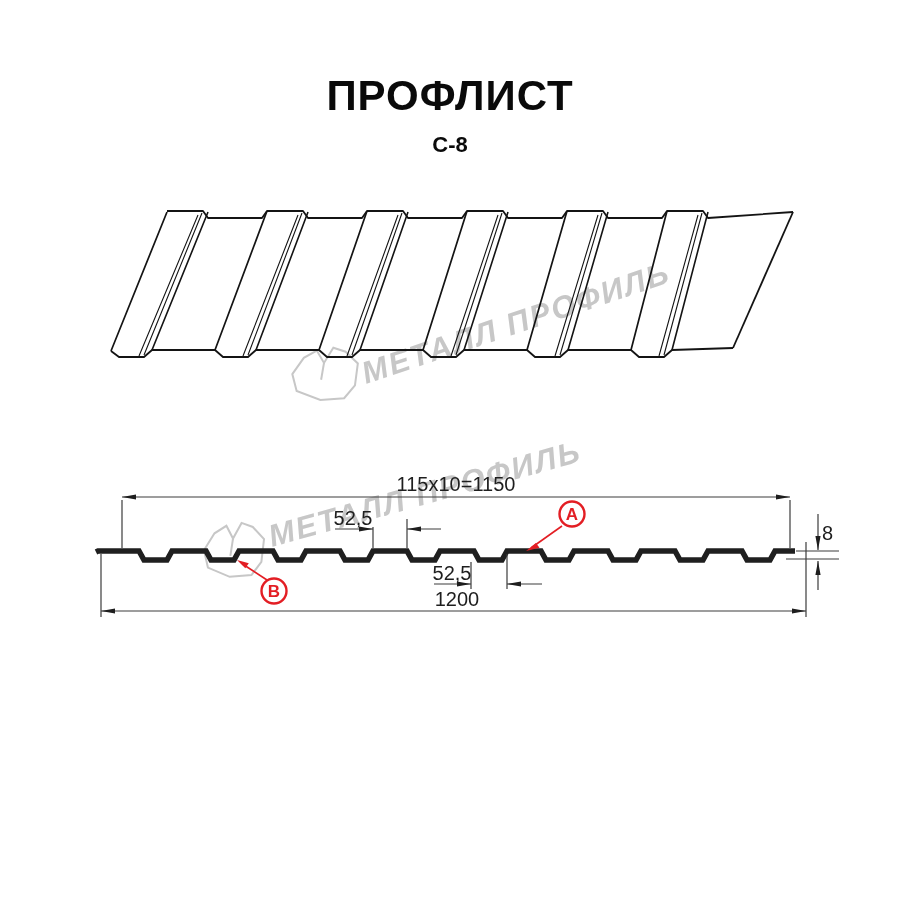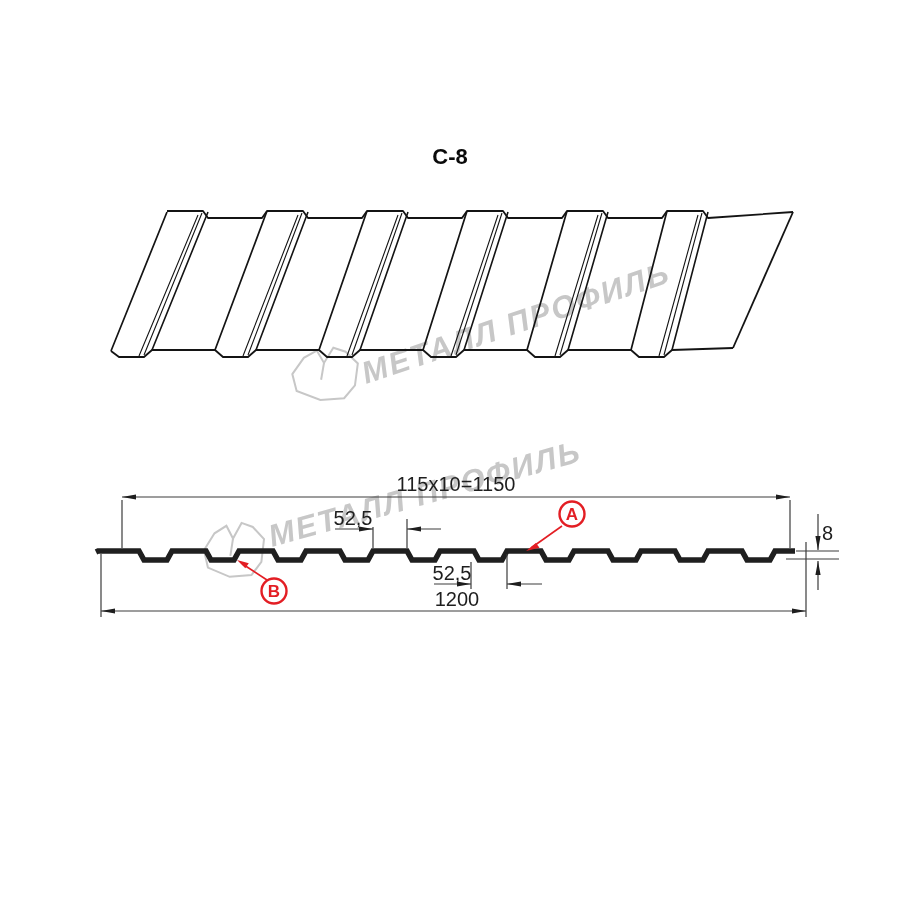--- a/index.html
+++ b/index.html
@@ -1,34 +1,35 @@
 <!DOCTYPE html>
 <html><head>
 <meta charset="utf-8">
 <style>
   html,body{margin:0;padding:0;background:#fff;}
   .canvas{position:relative;width:900px;height:900px;background:#ffffff;overflow:hidden;
           font-family:"Liberation Sans", sans-serif;}
   .title{position:absolute;top:72px;left:0;width:900px;text-align:center;
          font-size:42px;font-weight:bold;letter-spacing:1px;color:#0a0a0a;}
-  .subtitle{position:absolute;top:144px;left:0;width:900px;text-align:center;
+  .subtitle{position:absolute;top:132px;left:0;width:900px;text-align:center;
             font-size:22px;font-weight:600;color:#0a0a0a;}
   .footer{position:absolute;top:796px;left:0;width:900px;text-align:center;
           font-size:22px;font-weight:400;letter-spacing:1.2px;color:#161616;}
   svg{position:absolute;left:0;top:0;}
   .dim-text{font-family:"Liberation Sans",sans-serif;font-size:20px;fill:#1e1e1e;}
   .marker-text{font-family:"Liberation Sans",sans-serif;font-size:17px;font-weight:600;}
   .wm-text{font-family:"Liberation Sans",sans-serif;font-size:31px;font-weight:bold;
            font-style:italic;letter-spacing:2px;}
 </style>
 </head>
 <body>
 
 <div class="canvas">
 
+  <div class="title">ПРОФЛИСТ</div>
   <div class="subtitle">С-8</div>
 
   <svg width="900" height="900" viewBox="0 0 900 900">
 
     <g stroke="#c7c7c7" fill="none">
       <g transform="translate(288,345) scale(72,56)">
         <path vector-effect="non-scaling-stroke" stroke-width="2" d="M0.06,0.52 L0.22,0.23 L0.40,0.10 L0.50,0.32 L0.63,0.05 L0.80,0.12 L0.97,0.33 L0.93,0.72 L0.78,0.95 L0.45,0.98 L0.12,0.82 Z"></path>
         <path vector-effect="non-scaling-stroke" stroke-width="2" d="M0.50,0.32 L0.46,0.62"></path>
       </g>
       <text class="wm-text" transform="translate(366,384) rotate(-18.5)" fill="#c7c7c7" stroke="none">МЕТАЛЛ ПРОФИЛЬ</text>

